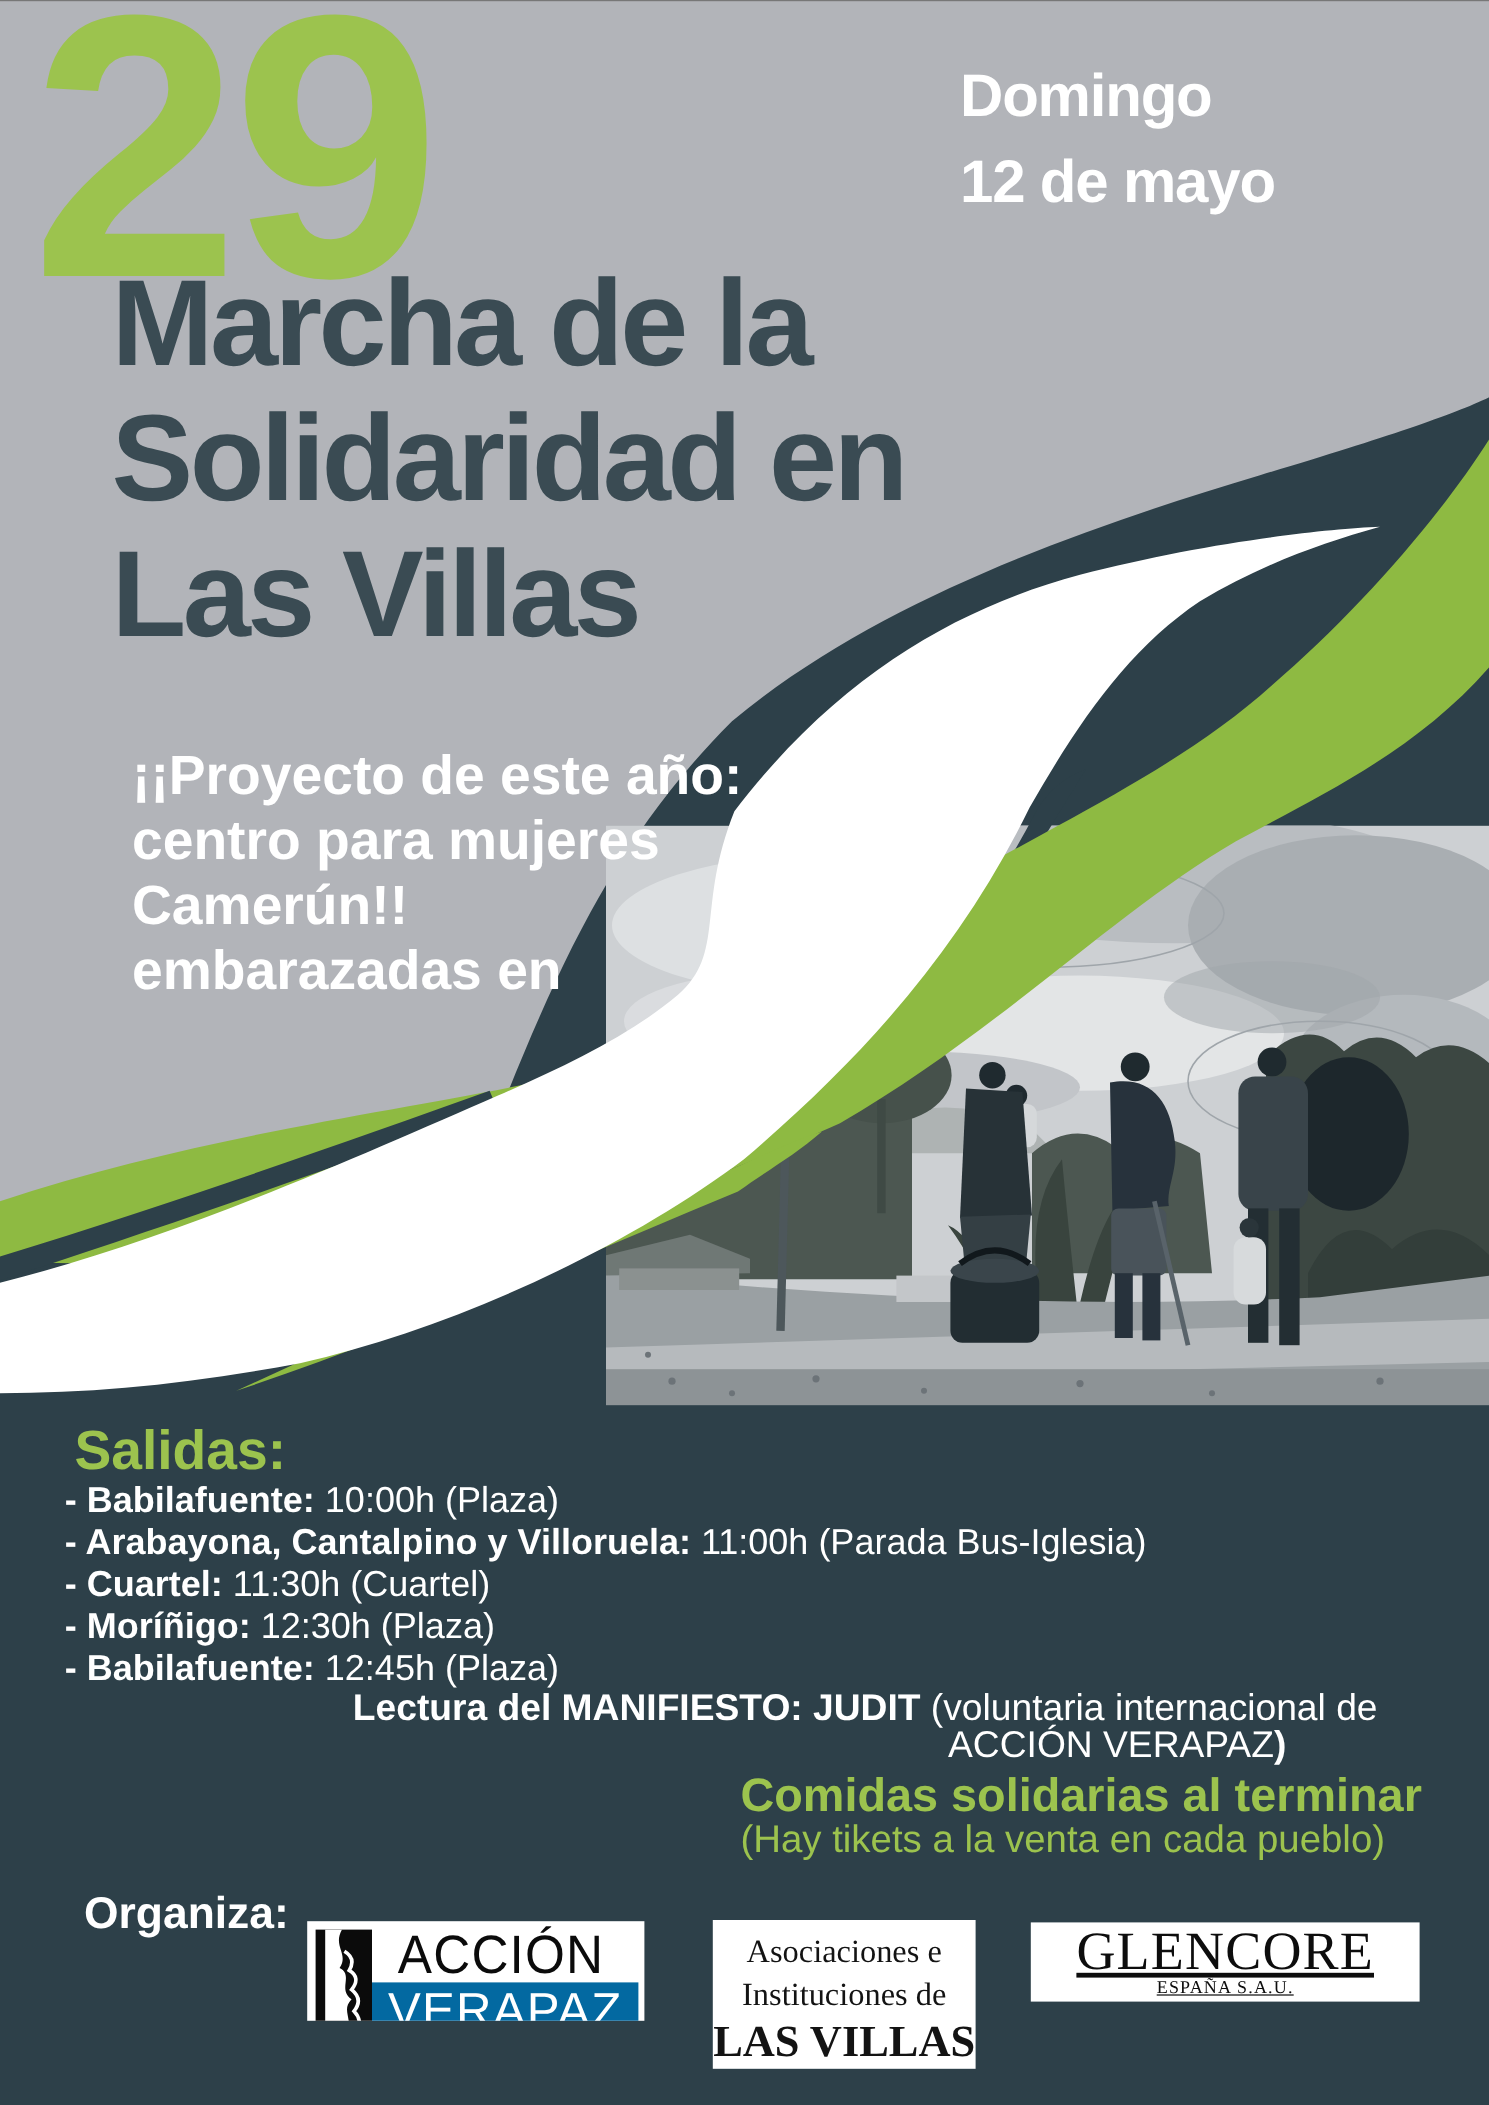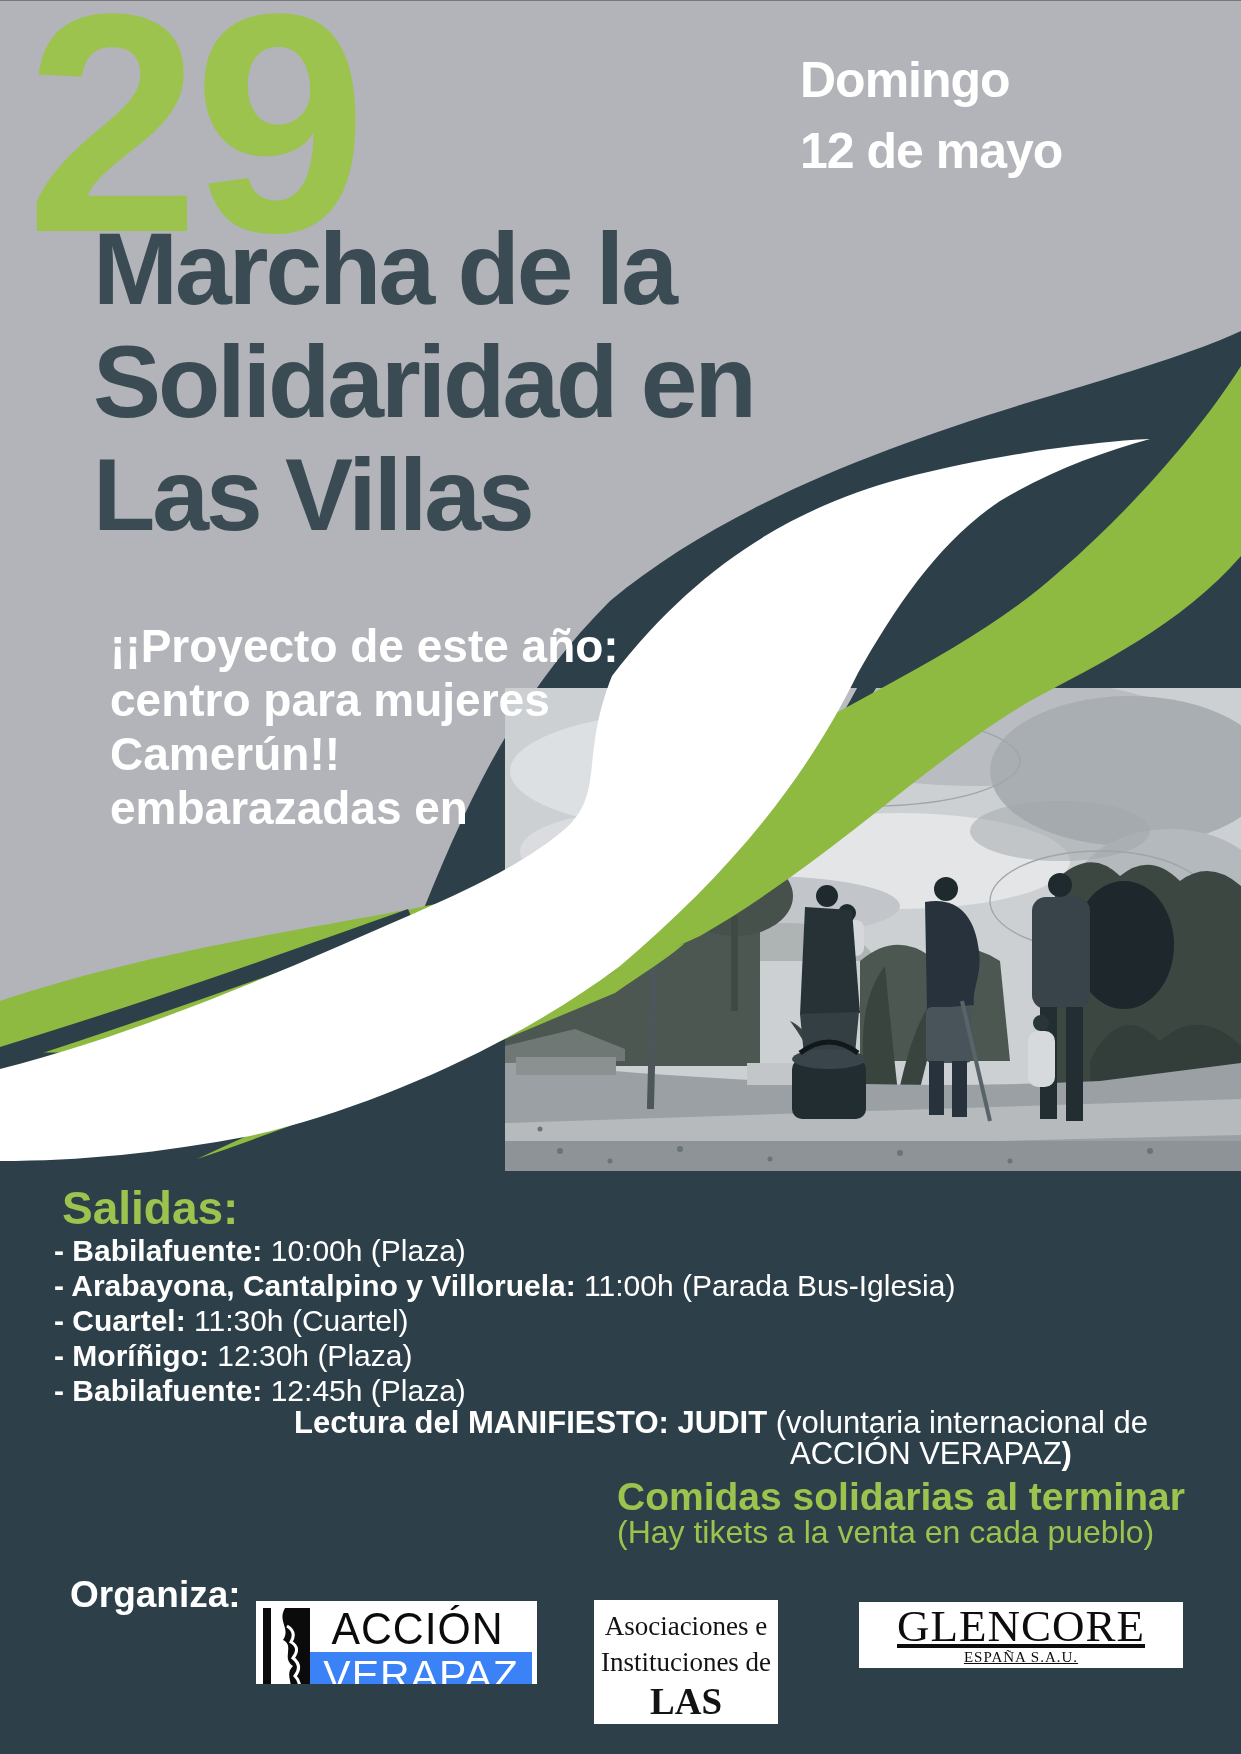--- a/index.html
+++ b/index.html
@@ -58,25 +58,25 @@
   .logo-box{background:var(--white); overflow:hidden;}
   .logo-av{left:256px; top:1600px; width:281px; height:83px;}
   .logo-av .av-side{position:absolute;left:7px;top:7px;width:47px;height:91px;background:#0b0b0b;}
   .logo-av .av-side svg{position:absolute;left:0;top:0;}
   .logo-av .av-top{
     position:absolute;left:58px;top:2px;width:218px;text-align:center;color:#0b0b0b;
     font-size:45px;font-weight:400;letter-spacing:1px;transform:scaleX(0.95);transform-origin:left;
     font-family:"Liberation Sans",sans-serif;
   }
   .logo-av .av-band{
-    position:absolute;left:54px;top:51px;width:222px;height:47px;background:#3b82f6;
+    position:absolute;left:54px;top:51px;width:222px;height:47px;background:#0369a1;
     color:var(--white);text-align:center;font-size:41px;line-height:47px;font-weight:400;
     letter-spacing:1px;
   }
-  .logo-lv{left:594px; top:1599px; width:184px; height:124px; text-align:center;
+  .logo-lv{left:594px; top:1599px; width:219px; height:124px; text-align:center;
     font-family:"Liberation Serif","DejaVu Serif",serif; color:#131313;}
   .logo-lv .lv-small{font-size:27px; line-height:36px;}
   .logo-lv .lv-big{font-size:37px; line-height:44px; font-weight:700; letter-spacing:0;}
   .logo-lv .lv-pad{height:8px;}
   .logo-gl{left:859px; top:1601px; width:324px; height:66px; text-align:center;
     font-family:"Liberation Serif","DejaVu Serif",serif; color:#0d0d0d;text-decoration:underline;}
   .logo-gl .gl-name{font-size:45px; line-height:46px; letter-spacing:1px; margin-top:1px;}
   .logo-gl .gl-sub{font-size:15px; line-height:16px; letter-spacing:1px;}
 </style>
 </head>

